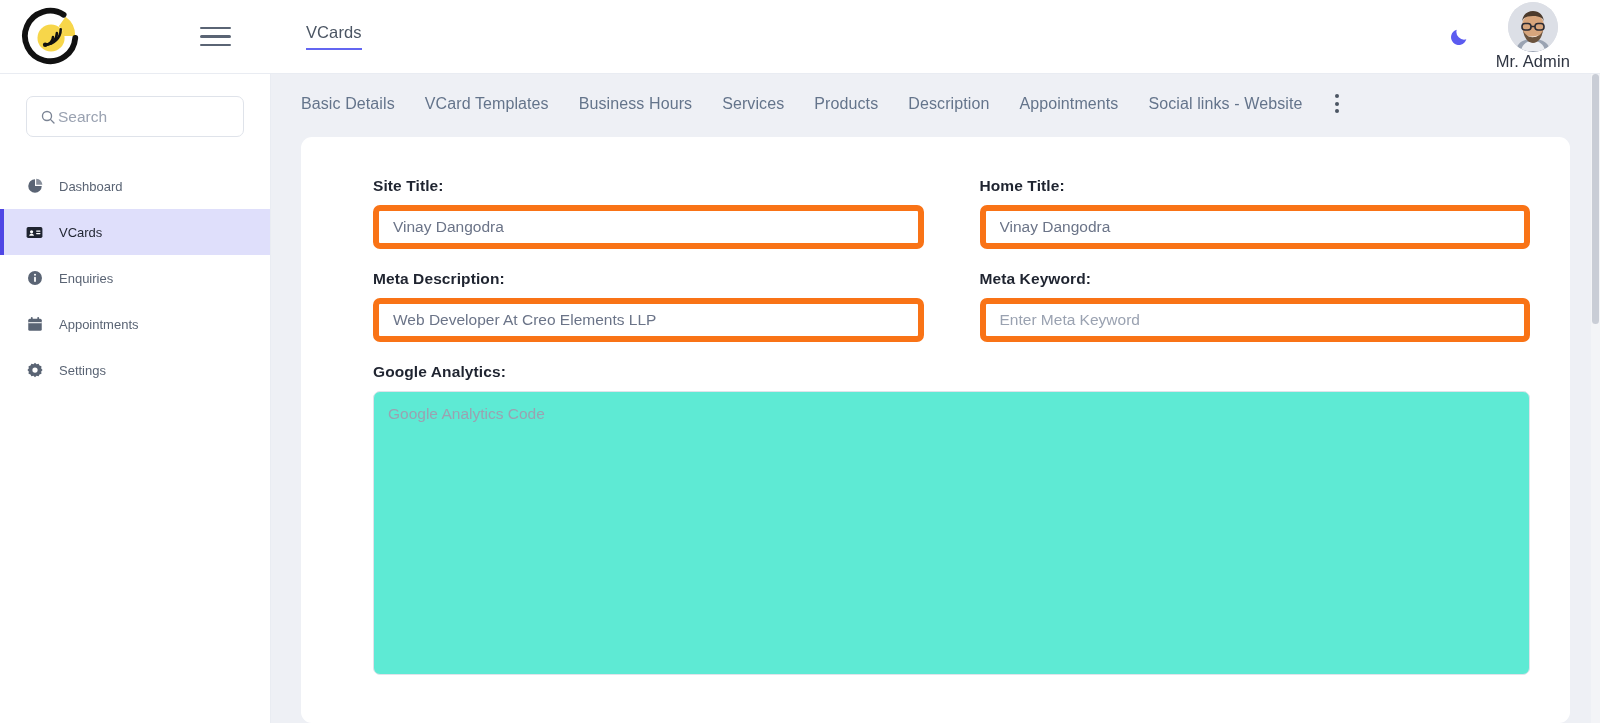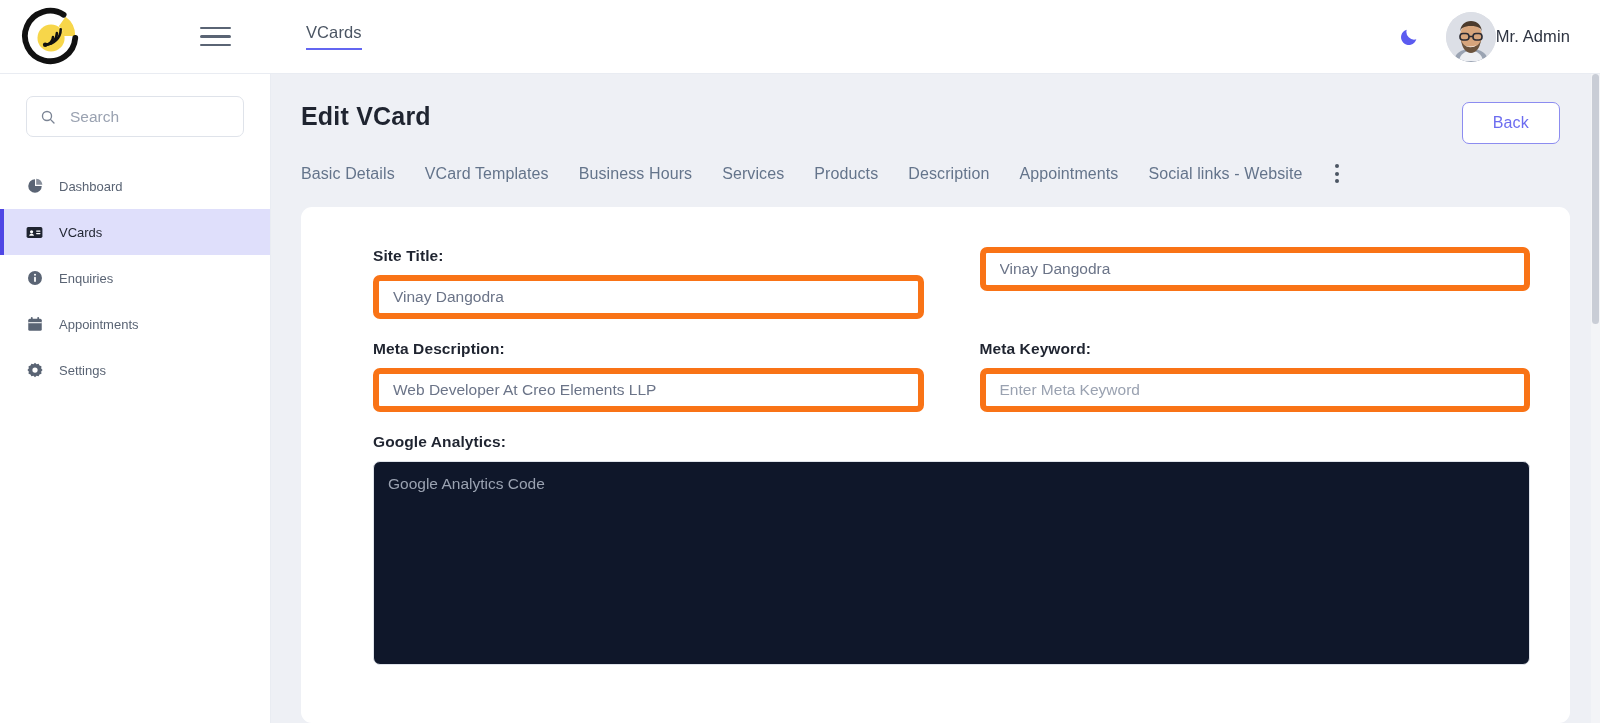--- a/index.html
+++ b/index.html
@@ -39,41 +39,41 @@
   .crumb {
     font-size: 16.5px; color: #4b5563; letter-spacing: .1px;
     padding-bottom: 5px; border-bottom: 2.5px solid #6366f1; cursor: pointer;
     line-height: 1.2;
   }
 
   .topbar-right {
     margin-left: auto; display: flex; align-items: center; gap: 26px; padding-right: 30px;
   }
   .moon-btn { cursor: pointer; display: flex; align-items: center; }
-  .avatar-wrap { display: flex; align-items: center; cursor: pointer; }
+  .avatar-wrap { display: flex; align-items: center; cursor: pointer; flex-direction: column; }
   .avatar {
     width: 50px; height: 50px; border-radius: 50%;
     overflow: hidden; background: #d8dbe2; position: relative; display:block;
   }
   .admin-name { font-size: 16.5px; color: #2f3542; letter-spacing: .1px; }
 
   
   .body-row { flex: 1; display: flex; min-height: 0; }
 
   
   .sidebar {
     width: 271px; min-width: 271px; background: #ffffff;
     border-right: 1px solid #e9ecf2;
     padding-top: 22px;
     position: relative;
   }
   .search-box {
     margin: 0 26px 26px 26px;
     height: 41px; border: 1px solid #dfe3ea; border-radius: 7px;
-    display: flex; align-items: center; gap: 14px; padding: 0 13px;
+    display: flex; align-items: center; gap: 2px; padding: 0 13px;
     background: #fff; cursor: text;
   }
   .search-placeholder { font-size: 15.5px; color: #9aa2b1; }
 
   .nav-item {
     height: 46px; display: flex; align-items: center; gap: 15px;
     padding-left: 25px; cursor: pointer; position: relative;
     color: #5a6474; font-size: 13px;
   }
   .nav-item .nav-ico { width: 19px; height: 19px; display:flex; align-items:center; justify-content:center; }
@@ -129,23 +129,23 @@
     font-size: 15.5px; font-weight: 700; color: #1f2430; display: block; margin-bottom: 10px;
     letter-spacing: .1px;
   }
   .f-input {
     width: 100%; height: 44px; border: 6px solid #f97316; border-radius: 7px;
     padding: 0 14px; font-size: 15.5px; color: #6b7488;
     font-family: "Liberation Sans", sans-serif; background: #fff; outline: none;
   }
   .f-input::placeholder { color: #9aa2b1; }
   .f-textarea {
-    width: 100%; height: 204px; border: 1px solid #dfe3ea; border-radius: 7px;
+    width: 100%; height: 284px; border: 1px solid #dfe3ea; border-radius: 7px;
     padding: 13px 14px; font-size: 15.5px; color: #6b7488; resize: none;
-    font-family: "Liberation Sans", sans-serif; background: #0f172a; outline: none;
+    font-family: "Liberation Sans", sans-serif; background: #5eead4; outline: none;
   }
   .f-textarea::placeholder { color: #9aa2b1; }
 
   
   .vscroll {
     position: absolute; right: 0; top: 74px; width: 9px; bottom: 0;
     background: #f3f4f7;
   }
   .vscroll .thumb {
     position: absolute; top: 0; left: 1px; width: 7px; height: 250px;
@@ -281,24 +281,20 @@
             <path d="M12 2.3l2.1 1.9 2.7-.6 1.2 2.5 2.6 1-.3 2.8 1.8 2.1-1.8 2.1.3 2.8-2.6 1-1.2 2.5-2.7-.6L12 21.7l-2.1-1.9-2.7.6-1.2-2.5-2.6-1 .3-2.8L1.9 12l1.8-2.1-.3-2.8 2.6-1 1.2-2.5 2.7.6z" fill="#5a6474"></path>
             <circle cx="12" cy="12" r="3.5" fill="#ffffff"></circle>
           </svg>
         </span>
         <span>Settings</span>
       </div>
     </div>
 
     <div class="main">
 
-      <div class="main-head">
-        <div class="page-title">Edit VCard</div>
-        <button class="back-btn">Back</button>
-      </div>
 
       <div class="tabs">
         <div class="tab">Basic Details</div>
         <div class="tab">VCard Templates</div>
         <div class="tab">Business Hours</div>
         <div class="tab">Services</div>
         <div class="tab">Products</div>
         <div class="tab">Description</div>
         <div class="tab">Appointments</div>
         <div class="tab">Social links - Website</div>
@@ -311,20 +307,21 @@
 
       <div class="card">
         <div class="form-grid">
 
           <div class="field">
             <label class="f-label">Site Title:</label>
             <input class="f-input" type="text" value="Vinay Dangodra" style="">
           </div>
 
           <div class="field">
+            <label class="f-label">Home Title:</label>
             <input class="f-input" type="text" value="Vinay Dangodra" style="">
           </div>
 
           <div class="field">
             <label class="f-label">Meta Description:</label>
             <input class="f-input" type="text" value="Web Developer At Creo Elements LLP" style="">
           </div>
 
           <div class="field">
             <label class="f-label">Meta Keyword:</label>

